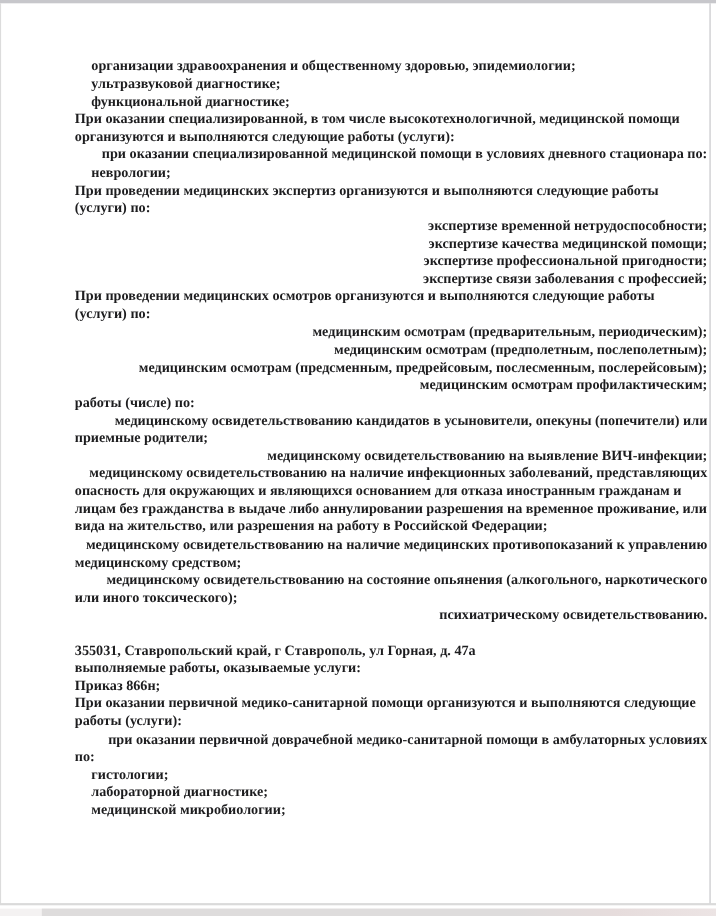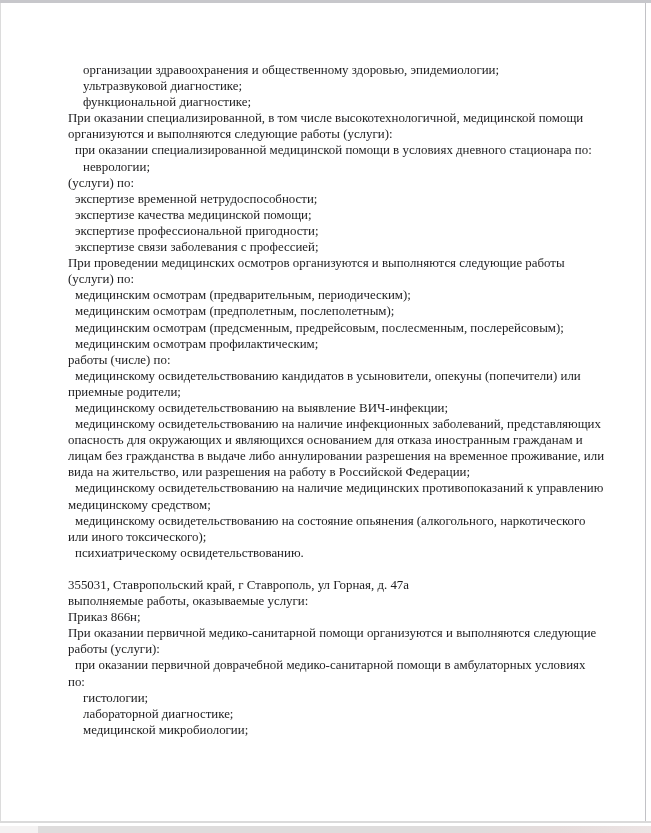--- a/index.html
+++ b/index.html
@@ -31,48 +31,50 @@
   .hscrollbar{
     position:absolute;left:0;top:826px;width:651px;height:7px;
     background:#f4f2f2;
   }
   .hscrollbar .thumb{
     position:absolute;left:38px;top:0;right:0;height:7px;
     background:linear-gradient(90deg,#dedcdc 0%,#dedcdc 70%,#e6dcdc 85%,#ece4e4 100%);
   }
   
   .text-block{
-    position:absolute;left:68px;top:62px;width:575px;
+    position:absolute;left:68px;top:52px;width:575px;
     color:#1d1d1f;
+    font-weight:bold;
   }
   .line{
     height:16.1px;line-height:16.1px;
     font-size:12.9px;
     white-space:nowrap;
   }
-  .i1{margin-left:7px;}
+  .i1{margin-left:7px;text-align:right;}
   .i2{margin-left:15px;}
   .blank{height:16.1px;}
 </style>
 </head>
 <body>
 
 <div class="top-strip"></div>
 <div class="left-border"></div>
 <div class="right-border"></div>
 <div class="bottom-border"></div>
 
 <div class="text-block">
   <div class="line i2">организации здравоохранения и общественному здоровью, эпидемиологии;</div>
   <div class="line i2">ультразвуковой диагностике;</div>
   <div class="line i2">функциональной диагностике;</div>
   <div class="line i0">При оказании специализированной, в том числе высокотехнологичной, медицинской помощи</div>
   <div class="line i0">организуются и выполняются следующие работы (услуги):</div>
   <div class="line i1">при оказании специализированной медицинской помощи в условиях дневного стационара по:</div>
   <div class="line i2">неврологии;</div>
+  <div class="line i0">При проведении медицинских экспертиз организуются и выполняются следующие работы</div>
   <div class="line i0">(услуги) по:</div>
   <div class="line i1">экспертизе временной нетрудоспособности;</div>
   <div class="line i1">экспертизе качества медицинской помощи;</div>
   <div class="line i1">экспертизе профессиональной пригодности;</div>
   <div class="line i1">экспертизе связи заболевания с профессией;</div>
   <div class="line i0">При проведении медицинских осмотров организуются и выполняются следующие работы</div>
   <div class="line i0">(услуги) по:</div>
   <div class="line i1">медицинским осмотрам (предварительным, периодическим);</div>
   <div class="line i1">медицинским осмотрам (предполетным, послеполетным);</div>
   <div class="line i1">медицинским осмотрам (предсменным, предрейсовым, послесменным, послерейсовым);</div>

